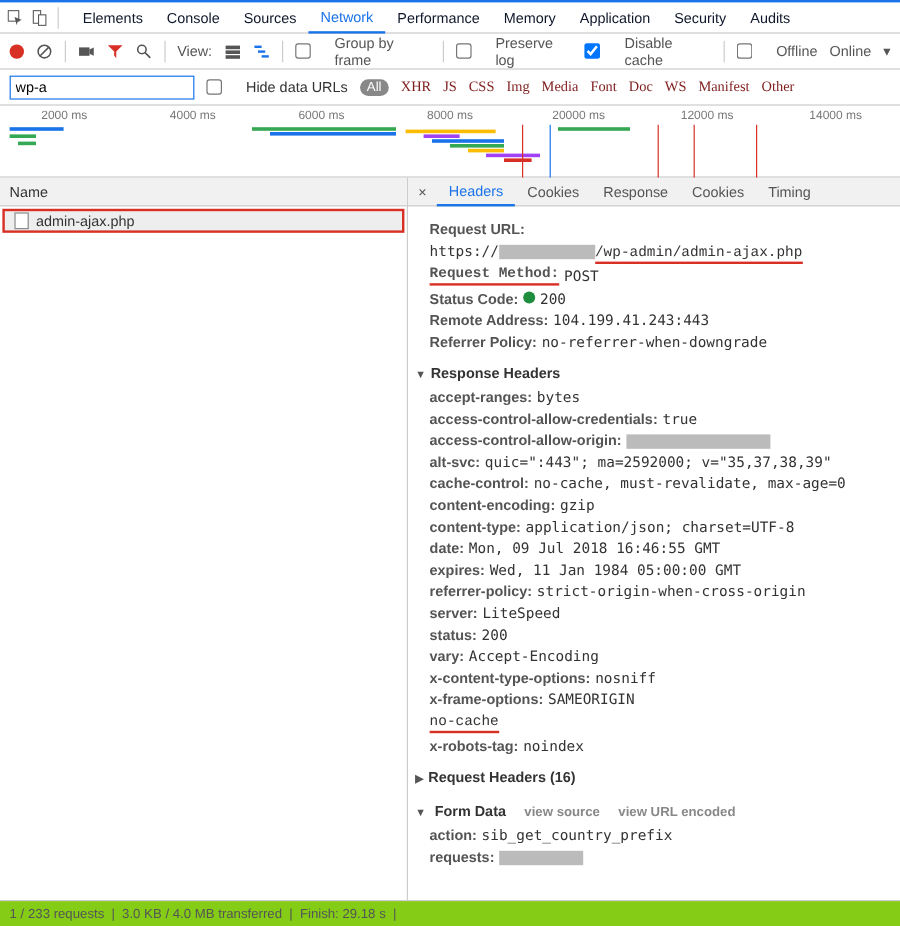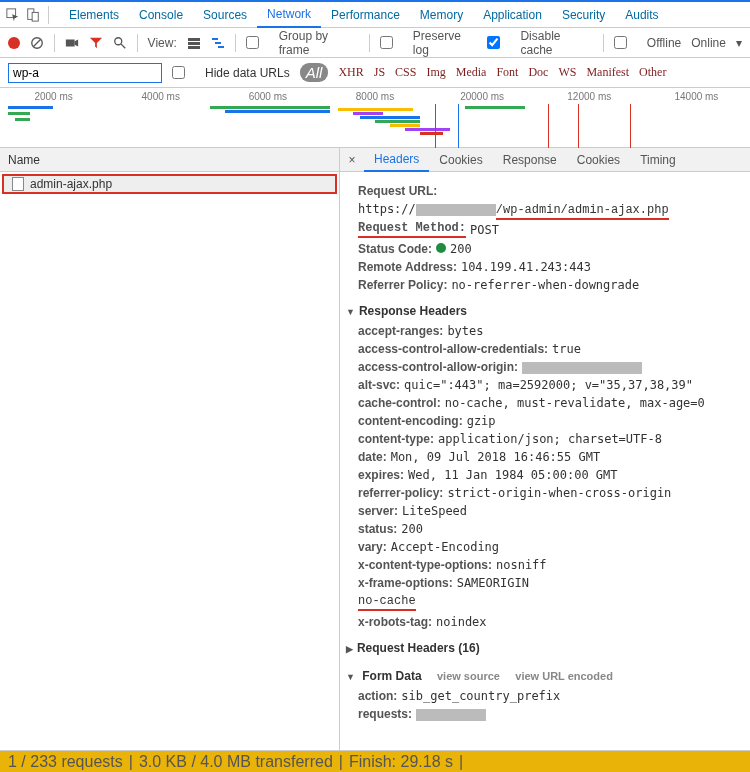--- a/index.html
+++ b/index.html
@@ -30,21 +30,21 @@
   display: flex;
   align-items: center;
   gap: 0;
   margin-left: 4px;
 }
 .tab {
   padding: 0 10px;
   height: 26px;
   display: flex;
   align-items: center;
-  color: #0369a1;
+  color: #0f172a;
   cursor: pointer;
 }
 .tab.active {
   color: #1a73e8;
   border-bottom: 2px solid #1a73e8;
 }
 .toolbar {
   display: flex;
   align-items: center;
   height: 30px;
@@ -72,22 +72,21 @@
   border: 1px solid #1a73e8;
   padding: 0 4px;
   font-size: 12px;
   outline: none;
 }
 .pill {
   background: #888;
   color: #fff;
   border-radius: 9px;
   padding: 1px 6px;
-  font-size: 15px;
-  font-style: italic;
+  font-size: 11px;
 }
 .ftype { color: #7f1d1d; cursor: pointer; font-family: Liberation Serif, serif; }
 .timeline {
   height: 60px;
   border-bottom: 1px solid #ccc;
   position: relative;
 }
 .timeline .ticks {
   display: flex;
   height: 16px;
@@ -196,25 +195,25 @@
   background: #bbb;
   height: 12px;
   vertical-align: middle;
 }
 .viewlinks { color: #888; margin-left: 12px; font-size: 11px; }
 .statusbar {
   position: absolute;
   bottom: 0; left: 0; right: 0;
   height: 22px;
   border-top: 1px solid #ccc;
-  background: #eab308;
+  background: #84cc16;
   display: flex;
   align-items: center;
   padding: 0 8px;
-  font-size: 16px;
+  font-size: 11px;
   color: #555;
   gap: 6px;
 }
 </style>
 </head>
 <body>
 
 <div class="topbar">
   <div class="tbicon">
     <svg width="14" height="14" viewBox="0 0 16 16">

